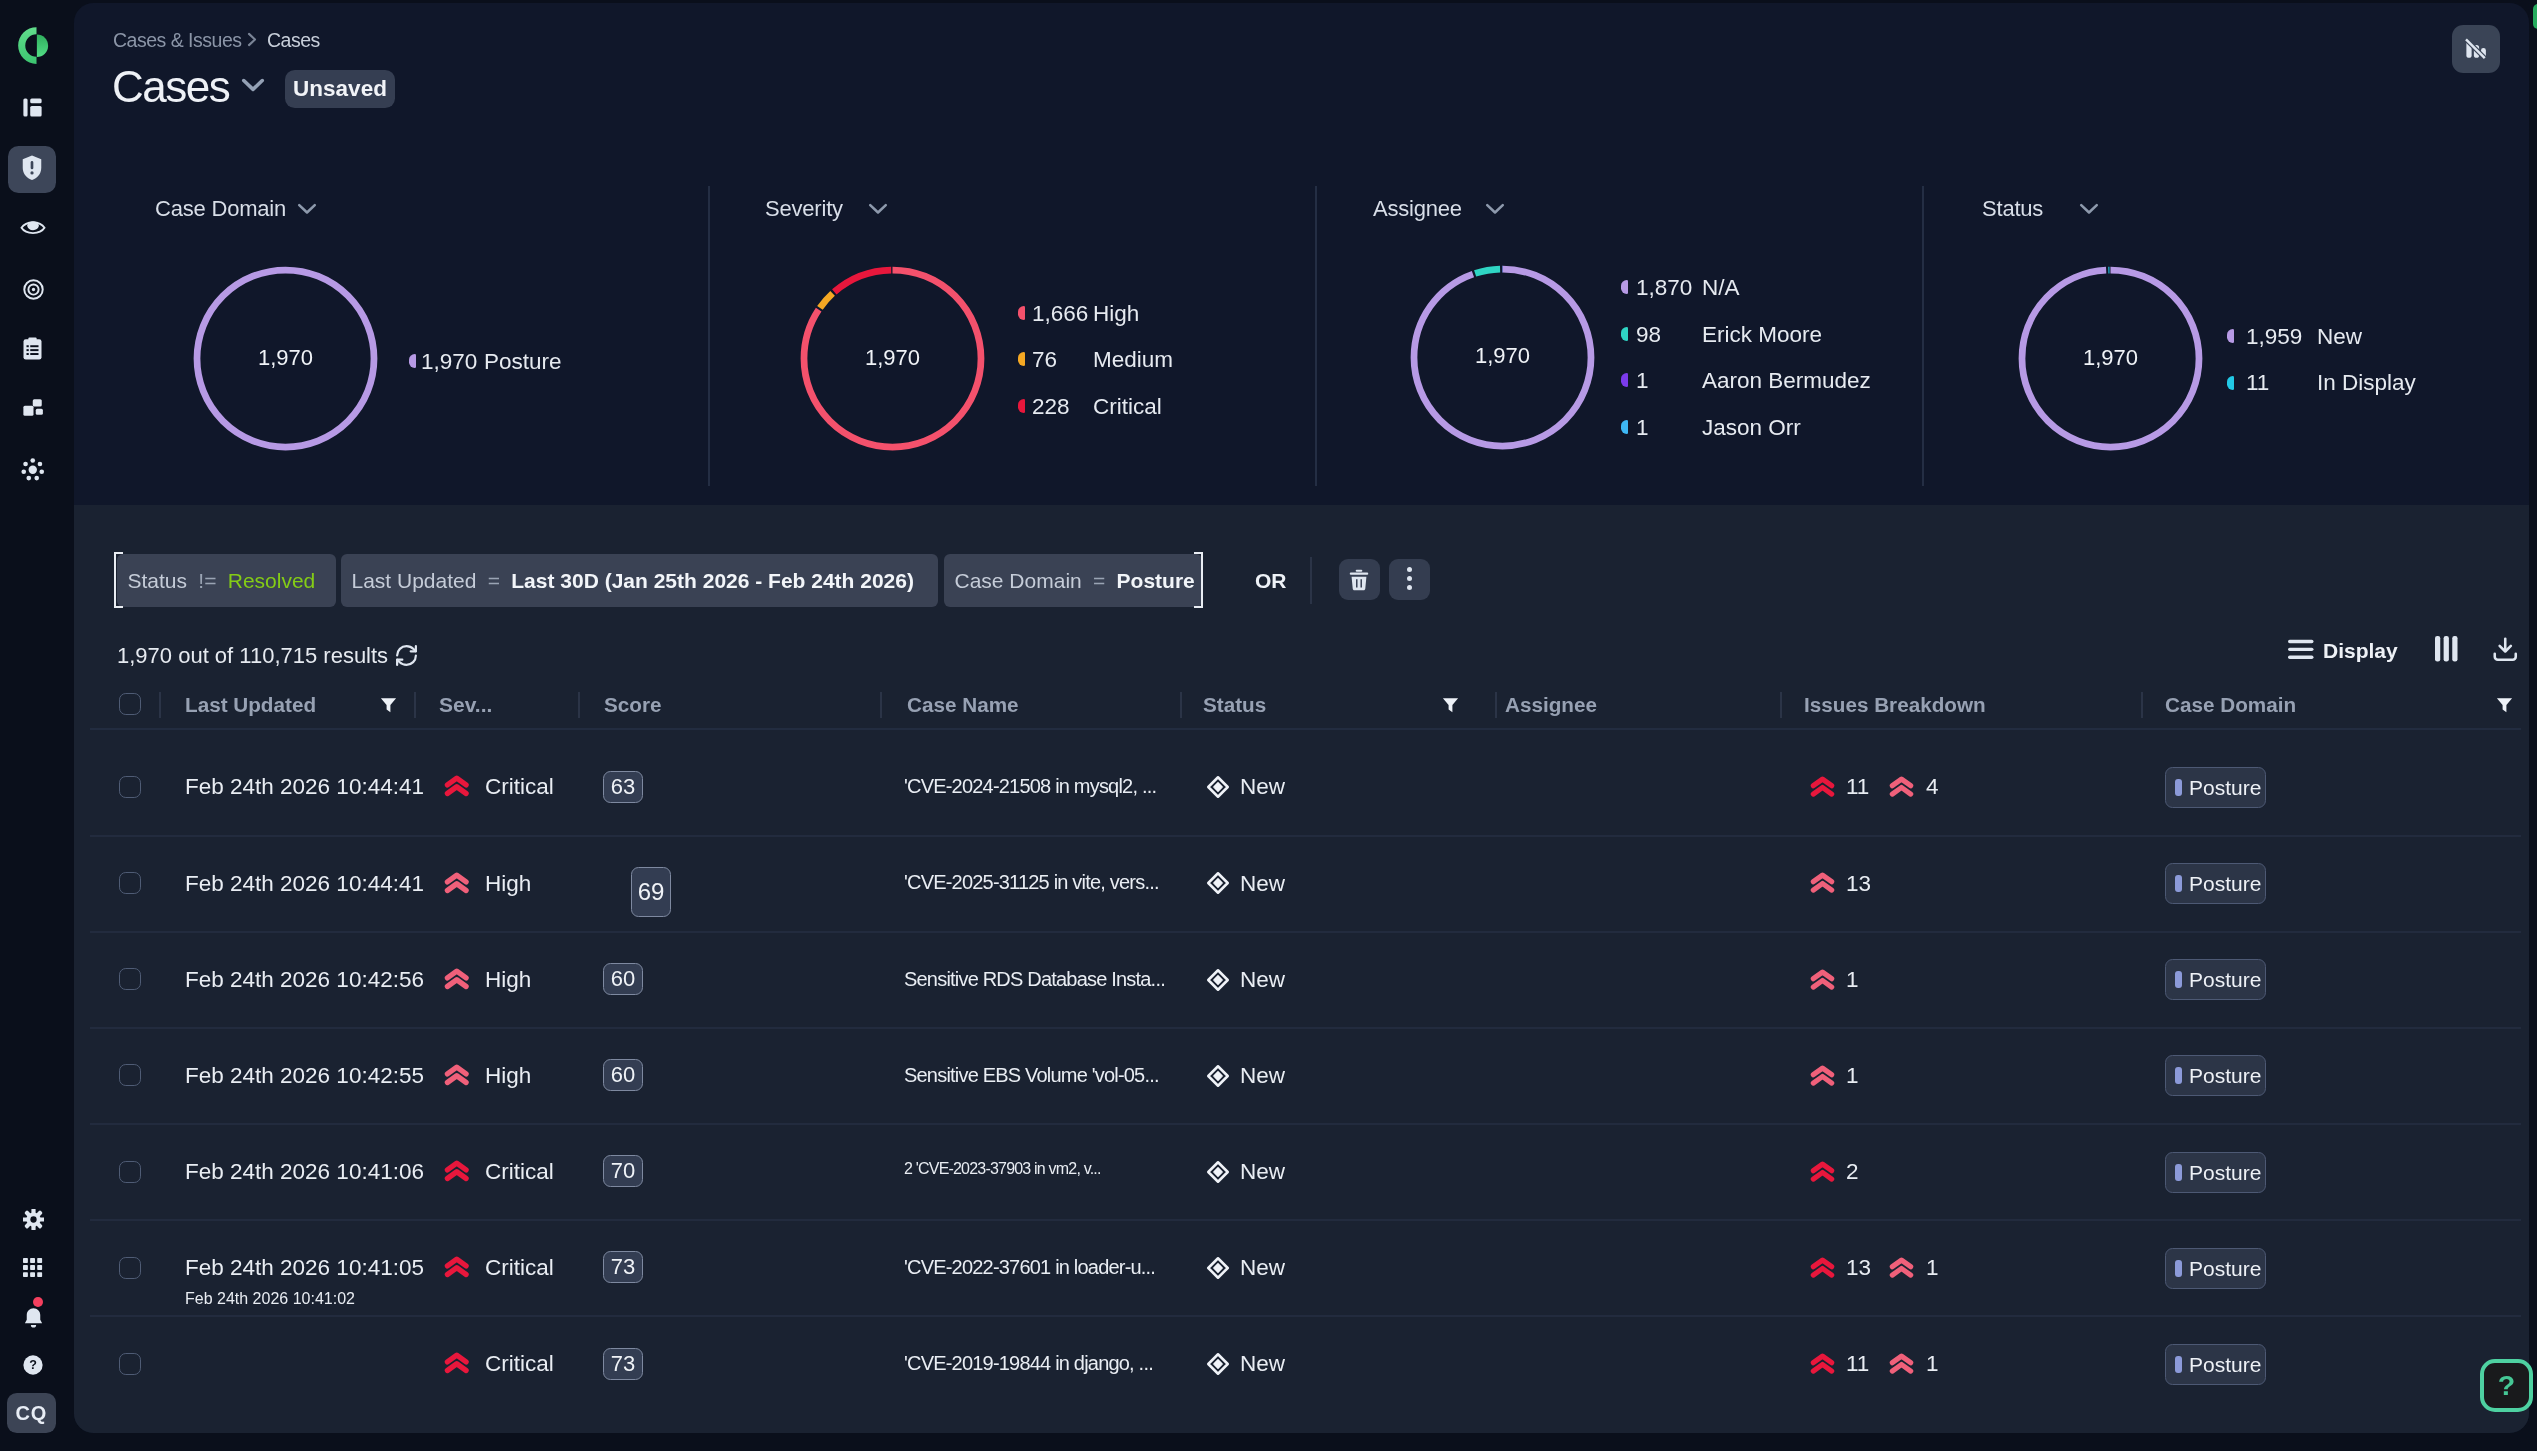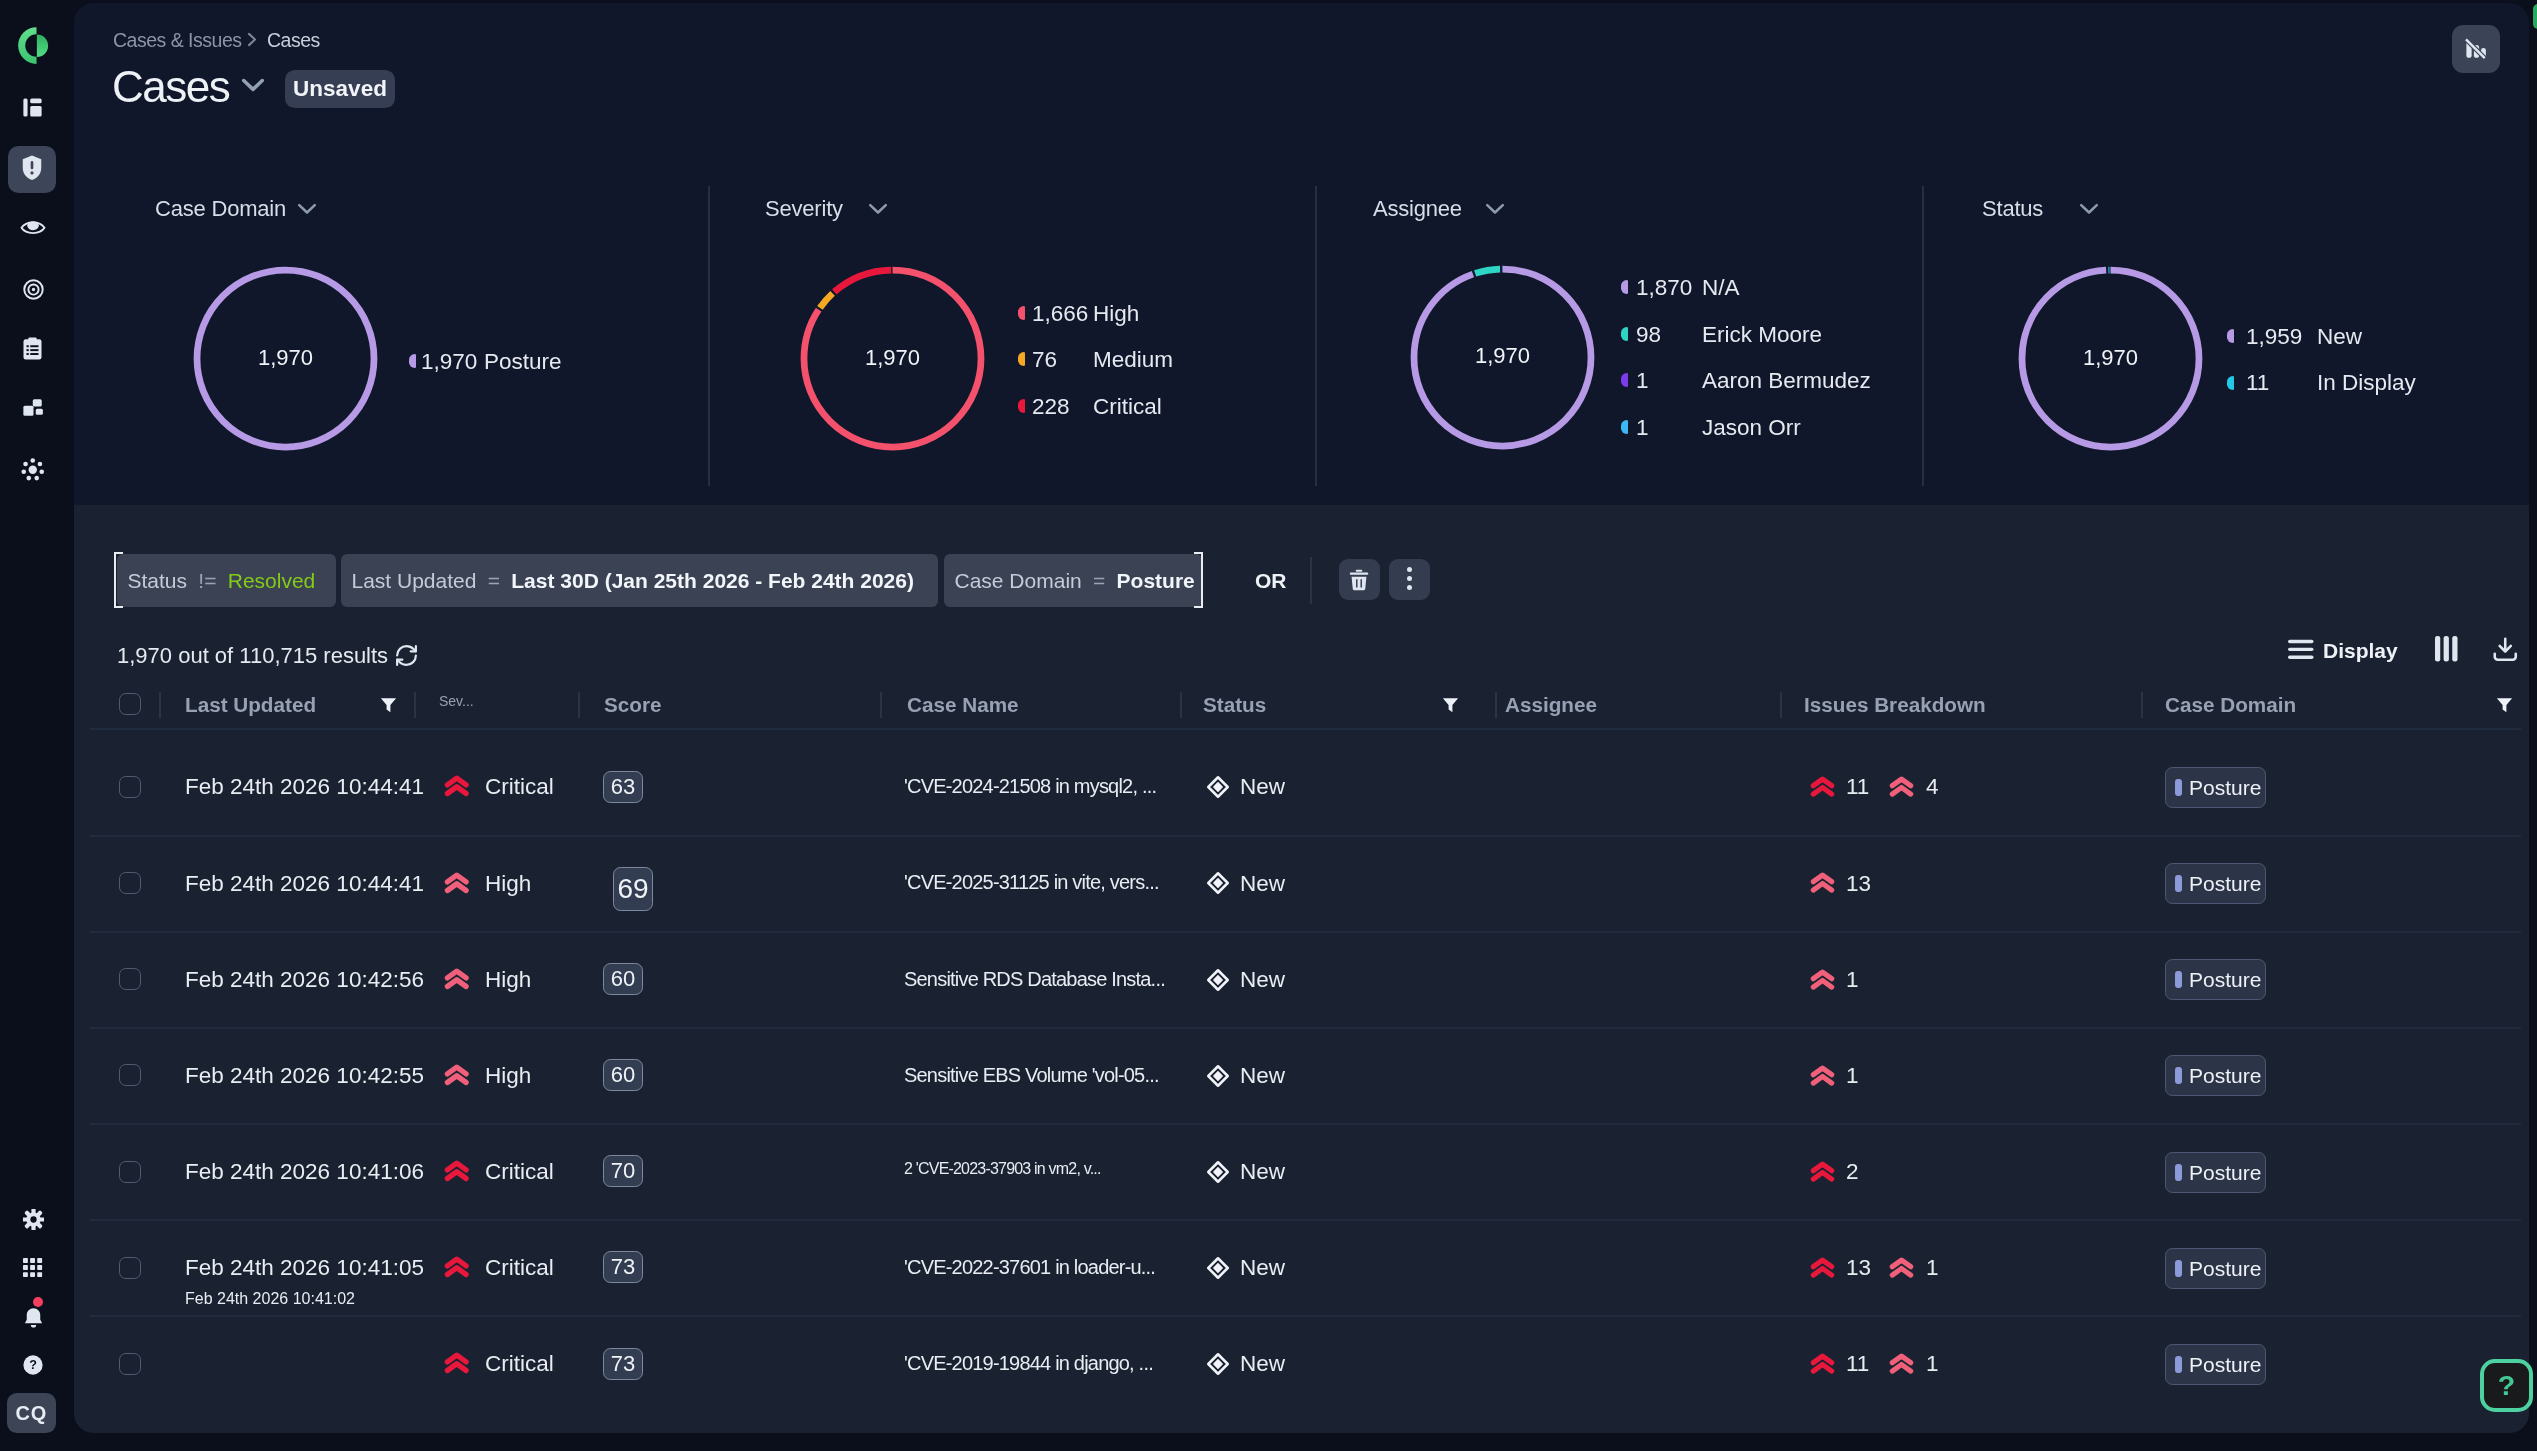--- a/index.html
+++ b/index.html
@@ -249,21 +249,21 @@
 <div style="position:absolute;left:119px;top:693px;width:22px;height:22px;border:1.9px solid #4f5c75;border-radius:6.8px"></div>
 <div style="position:absolute;left:159px;top:692px;width:1.5px;height:25.5px;background:#2b3447"></div>
 <div style="position:absolute;left:414px;top:692px;width:1.5px;height:25.5px;background:#2b3447"></div>
 <div style="position:absolute;left:578px;top:692px;width:1.5px;height:25.5px;background:#2b3447"></div>
 <div style="position:absolute;left:880px;top:692px;width:1.5px;height:25.5px;background:#2b3447"></div>
 <div style="position:absolute;left:1180px;top:692px;width:1.5px;height:25.5px;background:#2b3447"></div>
 <div style="position:absolute;left:1495px;top:692px;width:1.5px;height:25.5px;background:#2b3447"></div>
 <div style="position:absolute;left:1780px;top:692px;width:1.5px;height:25.5px;background:#2b3447"></div>
 <div style="position:absolute;left:2141px;top:692px;width:1.5px;height:25.5px;background:#2b3447"></div>
 <div class="abs" style="left:185px;top:693px;font-size:20.7px;font-weight:bold;color:#97a1b3">Last Updated</div>
-<div class="abs" style="left:439px;top:693px;font-size:14px;font-weight:normal;color:#97a1b3">Sev...</div>
+<div class="abs" style="left:439px;top:693px;font-size:21px;font-weight:bold;color:#97a1b3">Sev...</div>
 <div class="abs" style="left:604px;top:693px;font-size:20.7px;font-weight:bold;color:#97a1b3">Score</div>
 <div class="abs" style="left:907px;top:693px;font-size:20.7px;font-weight:bold;color:#97a1b3">Case Name</div>
 <div class="abs" style="left:1203px;top:693px;font-size:20.7px;font-weight:bold;color:#97a1b3">Status</div>
 <div class="abs" style="left:1505px;top:693px;font-size:20.7px;font-weight:bold;color:#97a1b3">Assignee</div>
 <div class="abs" style="left:1804px;top:693px;font-size:20.7px;font-weight:bold;color:#97a1b3">Issues Breakdown</div>
 <div class="abs" style="left:2165px;top:693px;font-size:20.7px;font-weight:bold;color:#97a1b3">Case Domain</div>
 <svg style="position:absolute;left:379px;top:696px" width="19" height="19" viewBox="0 0 25 25">
       <path d="M2.5 3 H22.5 L15 12 V21.5 L10 17.8 V12 Z" fill="#eef2f8"></path>
     </svg>
 <svg style="position:absolute;left:1441px;top:696px" width="19" height="19" viewBox="0 0 25 25">
@@ -301,21 +301,21 @@
 <div class="abs" style="left:2175px;top:779px;width:6.8px;height:16.5px;border-radius:3px;background:#8c9ad9"></div>
 <div class="abs" style="left:2189px;top:776px;font-size:21px;color:#eef1f6">Posture</div>
 <div class="abs" style="left:90px;top:835px;width:2431px;height:1.5px;background:#222b3e"></div>
 <div style="position:absolute;left:119px;top:872px;width:22px;height:22px;border:1.9px solid #4f5c75;border-radius:6.8px"></div>
 <div class="abs" style="left:185px;top:871px;font-size:22.5px;color:#e9edf3">Feb 24th 2026 10:44:41</div>
 <svg style="position:absolute;left:444px;top:871px" width="25.5" height="25.5" viewBox="0 0 34 34">
       <path d="M4.5 14.5 L17 5.5 L29.5 14.5" fill="none" stroke="#f0607a" stroke-width="7" stroke-linecap="round" stroke-linejoin="round"></path>
       <path d="M4.5 26 L17 17 L29.5 26" fill="none" stroke="#f0607a" stroke-width="7" stroke-linecap="round" stroke-linejoin="round"></path>
     </svg>
 <div class="abs" style="left:485px;top:871px;font-size:22.5px;color:#e9edf3">High</div>
-<div class="abs" style="left:613px;top:867px;width:40px;height:44px;background:#333d52;border:1.5px solid #7e89a0;border-radius:7.5px;display:flex;align-items:center;justify-content:center;font-size:28px;color:#f0f3f7">69</div>
+<div class="abs" style="left:631px;top:867px;width:40px;height:50px;background:#333d52;border:1.5px solid #7e89a0;border-radius:7.5px;display:flex;align-items:center;justify-content:center;font-size:24px;color:#f0f3f7">69</div>
 <div class="abs" style="left:904px;top:871px;font-size:20px;letter-spacing:-0.8px;color:#e9edf3;width:282px;overflow:hidden;white-space:nowrap">'CVE-2025-31125 in vite, vers...</div>
 <svg style="position:absolute;left:1206px;top:871px" width="24" height="24" viewBox="0 0 32 32">
       <path d="M16 3 L29 16 L16 29 L3 16 Z" fill="none" stroke="#f0f3f8" stroke-width="3.4" stroke-linejoin="round"></path>
       <path d="M16 10.5 L21.5 16 L16 21.5 L10.5 16 Z" fill="#f0f3f8" stroke="#f0f3f8" stroke-width="2" stroke-linejoin="round"></path>
     </svg>
 <div class="abs" style="left:1240px;top:871px;font-size:22.5px;color:#e9edf3">New</div>
 <svg style="position:absolute;left:1810px;top:871px" width="25" height="25" viewBox="0 0 34 34">
       <path d="M4.5 14.5 L17 5.5 L29.5 14.5" fill="none" stroke="#f0607a" stroke-width="7" stroke-linecap="round" stroke-linejoin="round"></path>
       <path d="M4.5 26 L17 17 L29.5 26" fill="none" stroke="#f0607a" stroke-width="7" stroke-linecap="round" stroke-linejoin="round"></path>
     </svg>

